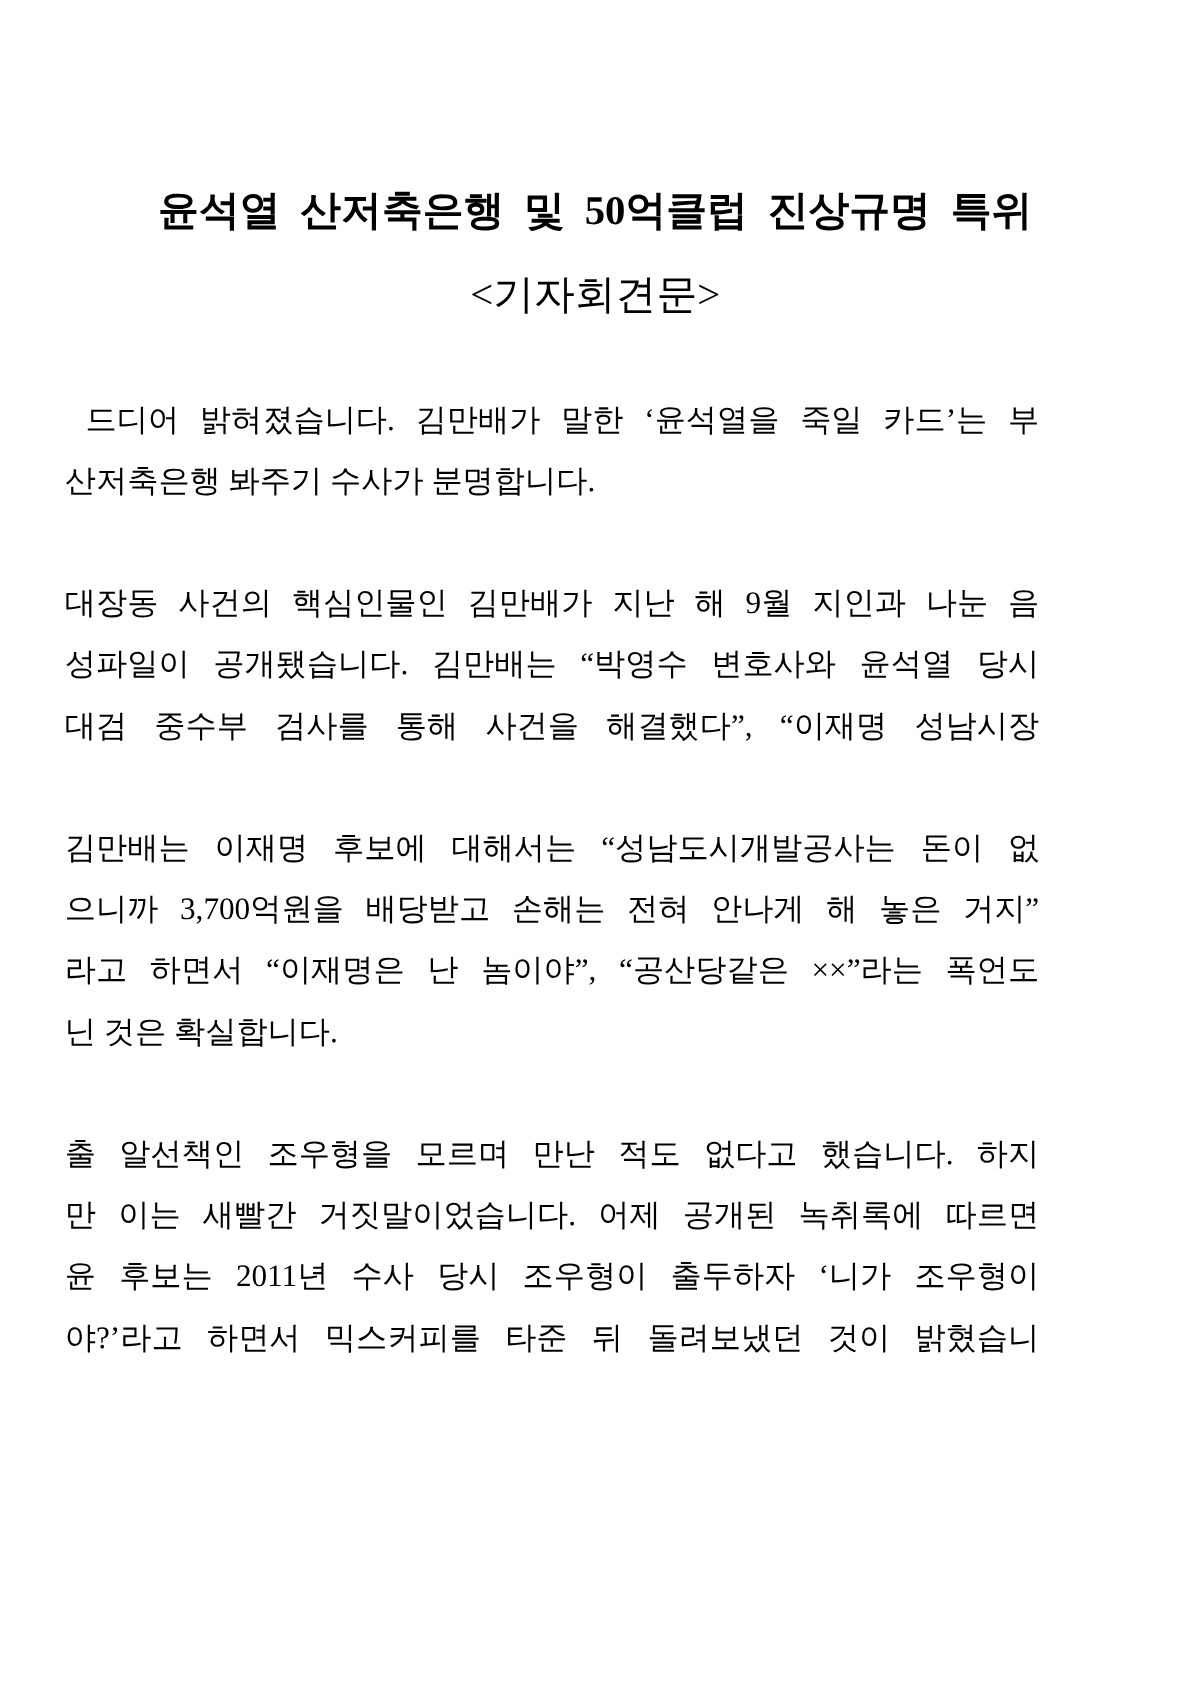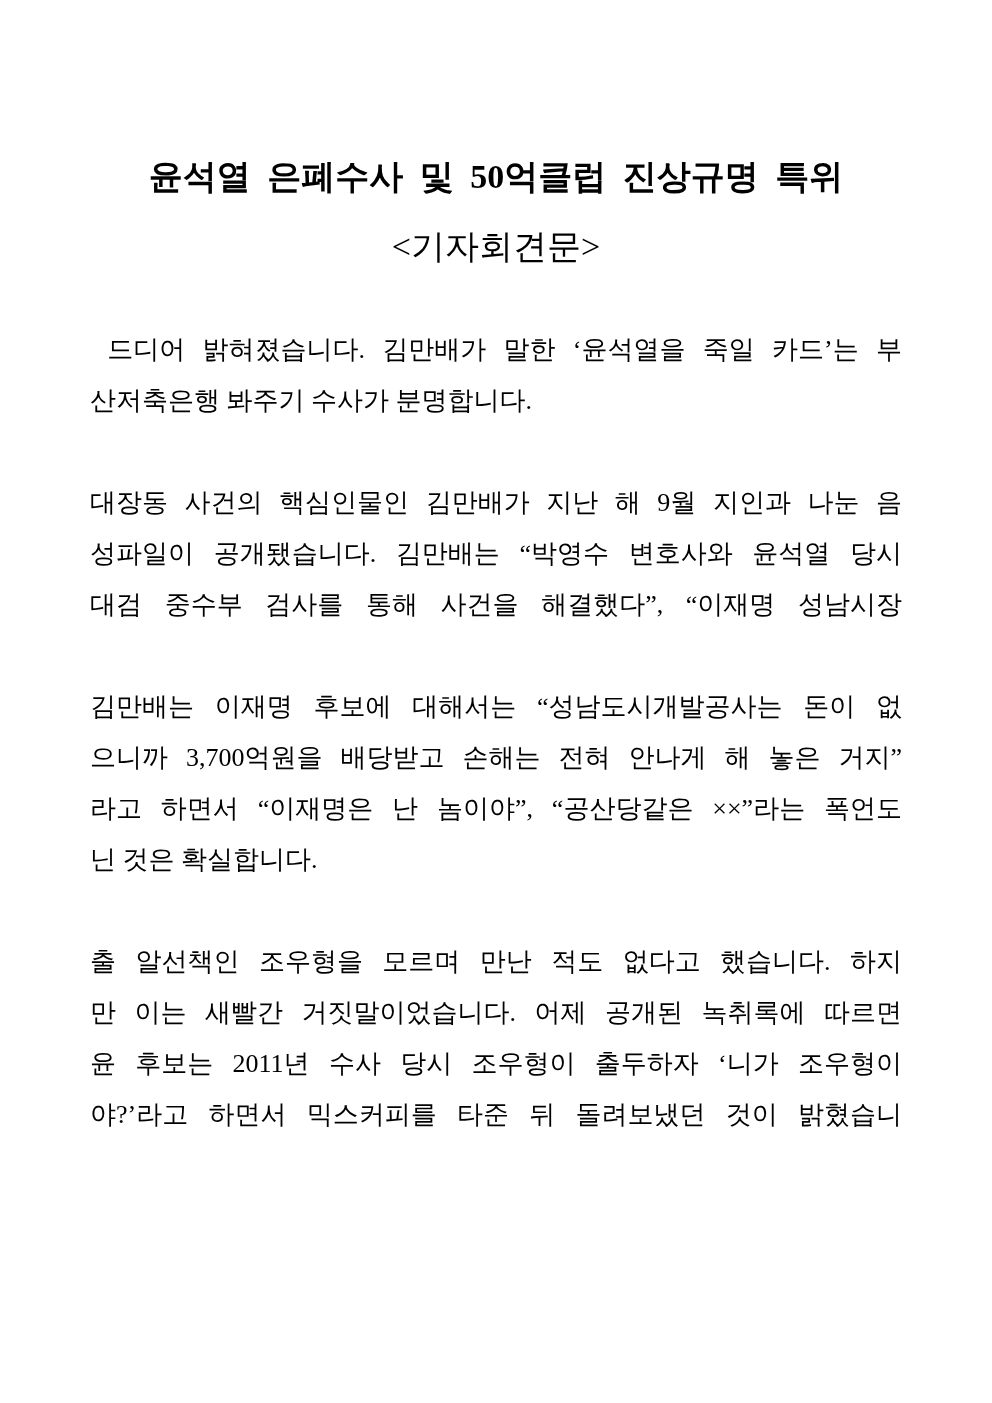--- a/index.html
+++ b/index.html
@@ -27,21 +27,21 @@
     white-space: pre-wrap;
   }
   .subtitle {
     text-align: center;
     font-size: 34px;
     font-weight: normal;
     line-height: 70px;
     white-space: pre-wrap;
   }
   .content {
-    margin: 42px 90px 0 90px;
+    margin: 42px 90px 0 54px;
     width: 812px;
     font-size: 26px;
     line-height: 51px;
     color: #000000;
   }
   .paragraph {
     margin: 0 0 51px 0;
   }
   .line {
     white-space: pre-wrap;
@@ -50,21 +50,21 @@
     text-align-last: justify;
   }
   .line.last {
     text-align-last: left;
   }
 </style>
 </head>
 <body>
 
 <div class="page">
-  <div class="title">윤석열 은폐수사 및 50억클럽 진상규명 특위</div>
+  <div class="title">윤석열 산저축은행 및 50억클럽 진상규명 특위</div>
   <div class="subtitle">&lt;기자회견문&gt;</div>
   <div class="content" id="document-body">
       <div class="paragraph">
         <div class="line"> 드디어 밝혀졌습니다. 김만배가 말한 ‘윤석열을 죽일 카드’는 부</div>
         <div class="line last">산저축은행 봐주기 수사가 분명합니다.</div>
       </div>
       <div class="paragraph">
         <div class="line">대장동 사건의 핵심인물인 김만배가 지난 해 9월 지인과 나눈 음</div>
         <div class="line">성파일이 공개됐습니다. 김만배는 “박영수 변호사와 윤석열 당시</div>
         <div class="line">대검 중수부 검사를 통해 사건을 해결했다”, “이재명 성남시장</div>

